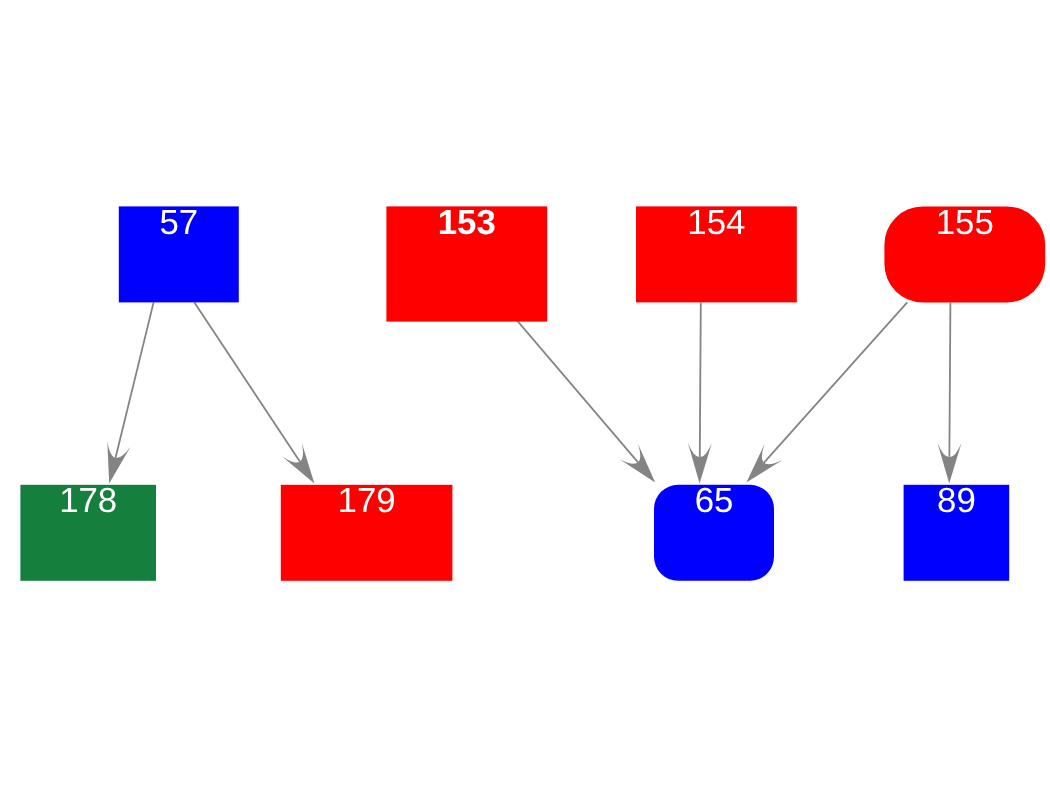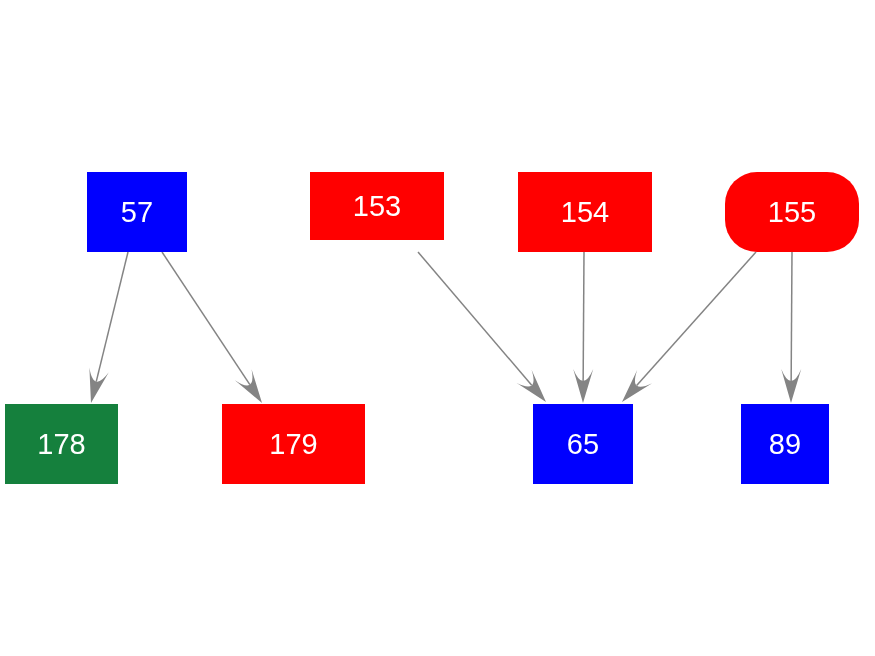--- a/index.html
+++ b/index.html
@@ -19,23 +19,23 @@
     position: absolute;
     left: 0;
     top: 0;
     width: 875px;
     height: 656px;
     display: block;
   }
   .node {
     position: absolute;
     display: flex;
-    align-items: center;
     justify-content: center;
     box-sizing: border-box;
+    margin-left: 12px;
   }
   .node .label {
     color: #ffffff;
     font-size: 29px;
     line-height: 1;
     user-select: none;
   }
 </style>
 </head>
 <body>
@@ -52,35 +52,35 @@
       <path d="M 0 0 L -34 -10 Q -10 0 -34 10 Z" transform="translate(583 403) rotate(90.37943670141898)" fill="#848484"></path>
       <line x1="756" y1="252" x2="636.6566935969198" y2="385.5932534362839" stroke="#848484" stroke-width="1.5"></line>
       <path d="M 0 0 L -34 -10 Q -10 0 -34 10 Z" transform="translate(622 402) rotate(131.77547739348012)" fill="#848484"></path>
       <line x1="792" y1="252" x2="791.1456921694098" y2="381.00048241911264" stroke="#848484" stroke-width="1.5"></line>
       <path d="M 0 0 L -34 -10 Q -10 0 -34 10 Z" transform="translate(791 403) rotate(90.37943670141898)" fill="#848484"></path>
     </svg>
   <div id="nodes">
       <div class="node" style="left: 87px; top: 172px; width: 100px; height: 80px; background: rgb(0, 0, 255);">
         <span class="label">57</span>
       </div>
-      <div class="node" style="left: 310px; top: 172px; width: 134px; height: 68px; background: rgb(255, 0, 0);">
+      <div class="node" style="left: 310px; top: 172px; width: 134px; height: 96px; background: rgb(255, 0, 0); font-weight: bold;">
         <span class="label">153</span>
       </div>
       <div class="node" style="left: 518px; top: 172px; width: 134px; height: 80px; background: rgb(255, 0, 0);">
         <span class="label">154</span>
       </div>
       <div class="node" style="left: 725px; top: 172px; width: 134px; height: 80px; background: rgb(255, 0, 0); border-radius: 32px;">
         <span class="label">155</span>
       </div>
       <div class="node" style="left: 5px; top: 404px; width: 113px; height: 80px; background: #15803d;">
         <span class="label">178</span>
       </div>
       <div class="node" style="left: 222px; top: 404px; width: 143px; height: 80px; background: rgb(255, 0, 0);">
         <span class="label">179</span>
       </div>
-      <div class="node" style="left: 533px; top: 404px; width: 100px; height: 80px; background: rgb(0, 0, 255);">
+      <div class="node" style="left: 533px; top: 404px; width: 100px; height: 80px; background: rgb(0, 0, 255); border-radius: 20px;">
         <span class="label">65</span>
       </div>
       <div class="node" style="left: 741px; top: 404px; width: 88px; height: 80px; background: rgb(0, 0, 255);">
         <span class="label">89</span>
       </div>
     </div>
 </div>
 
 </body></html>

